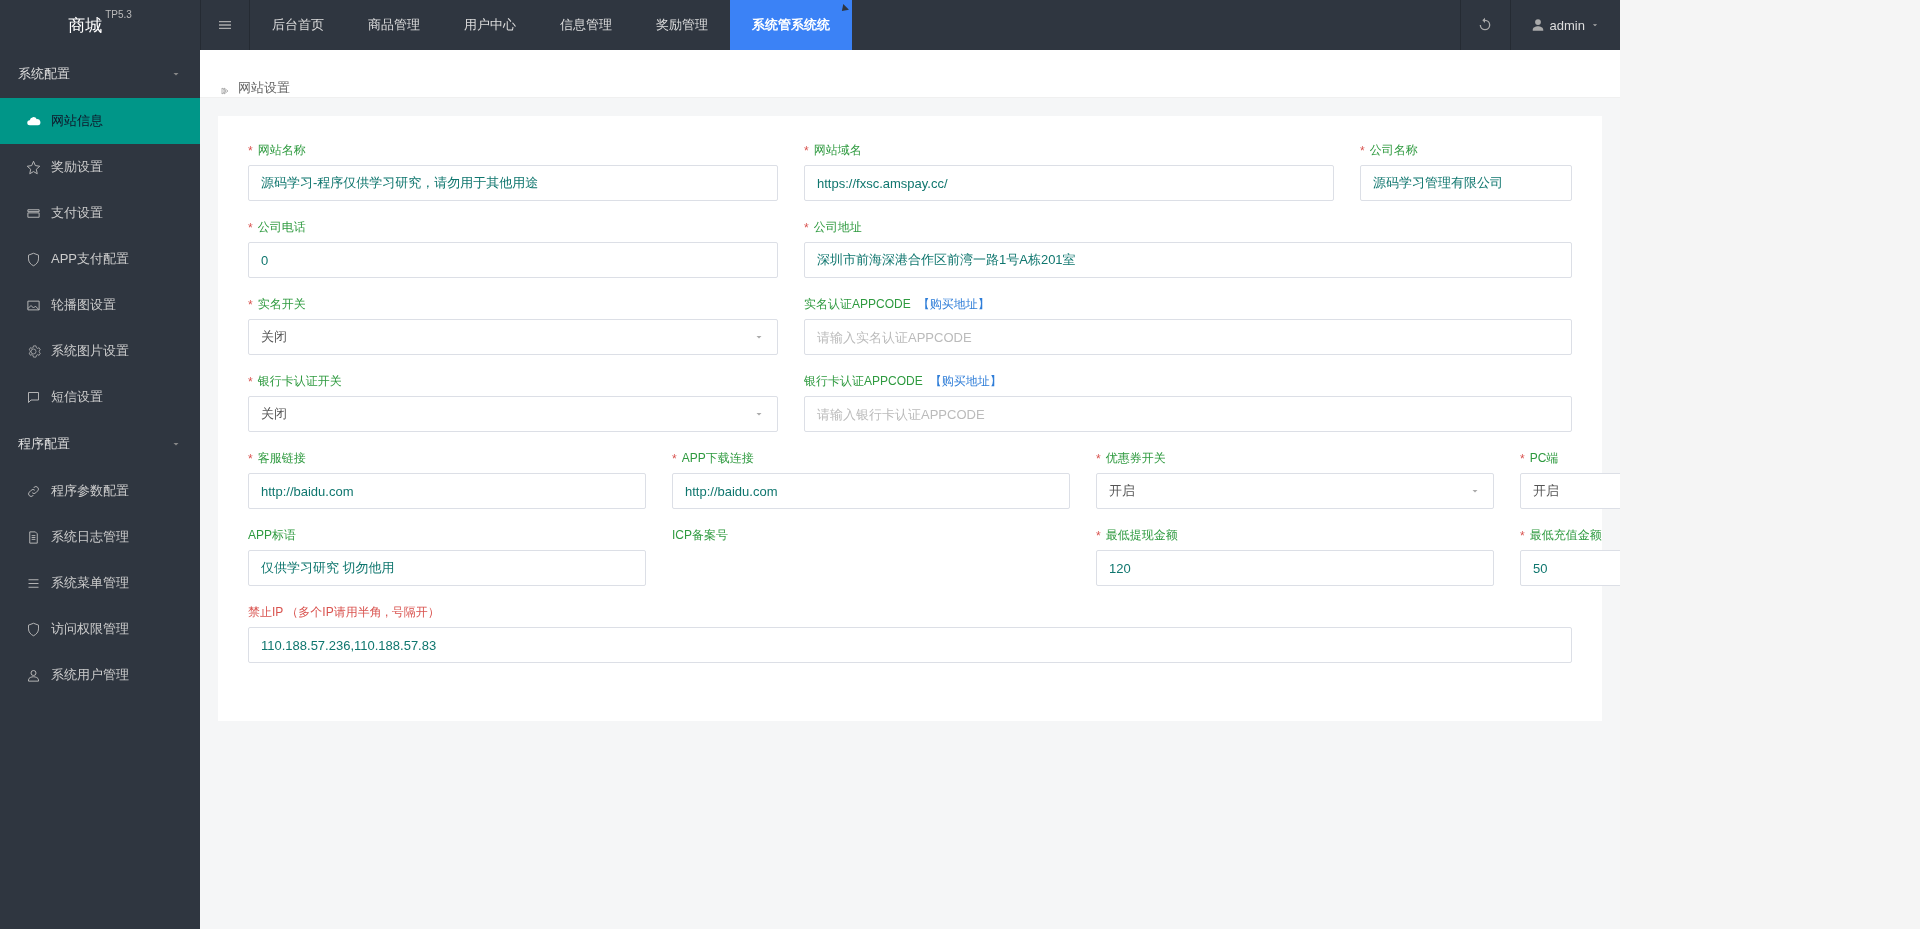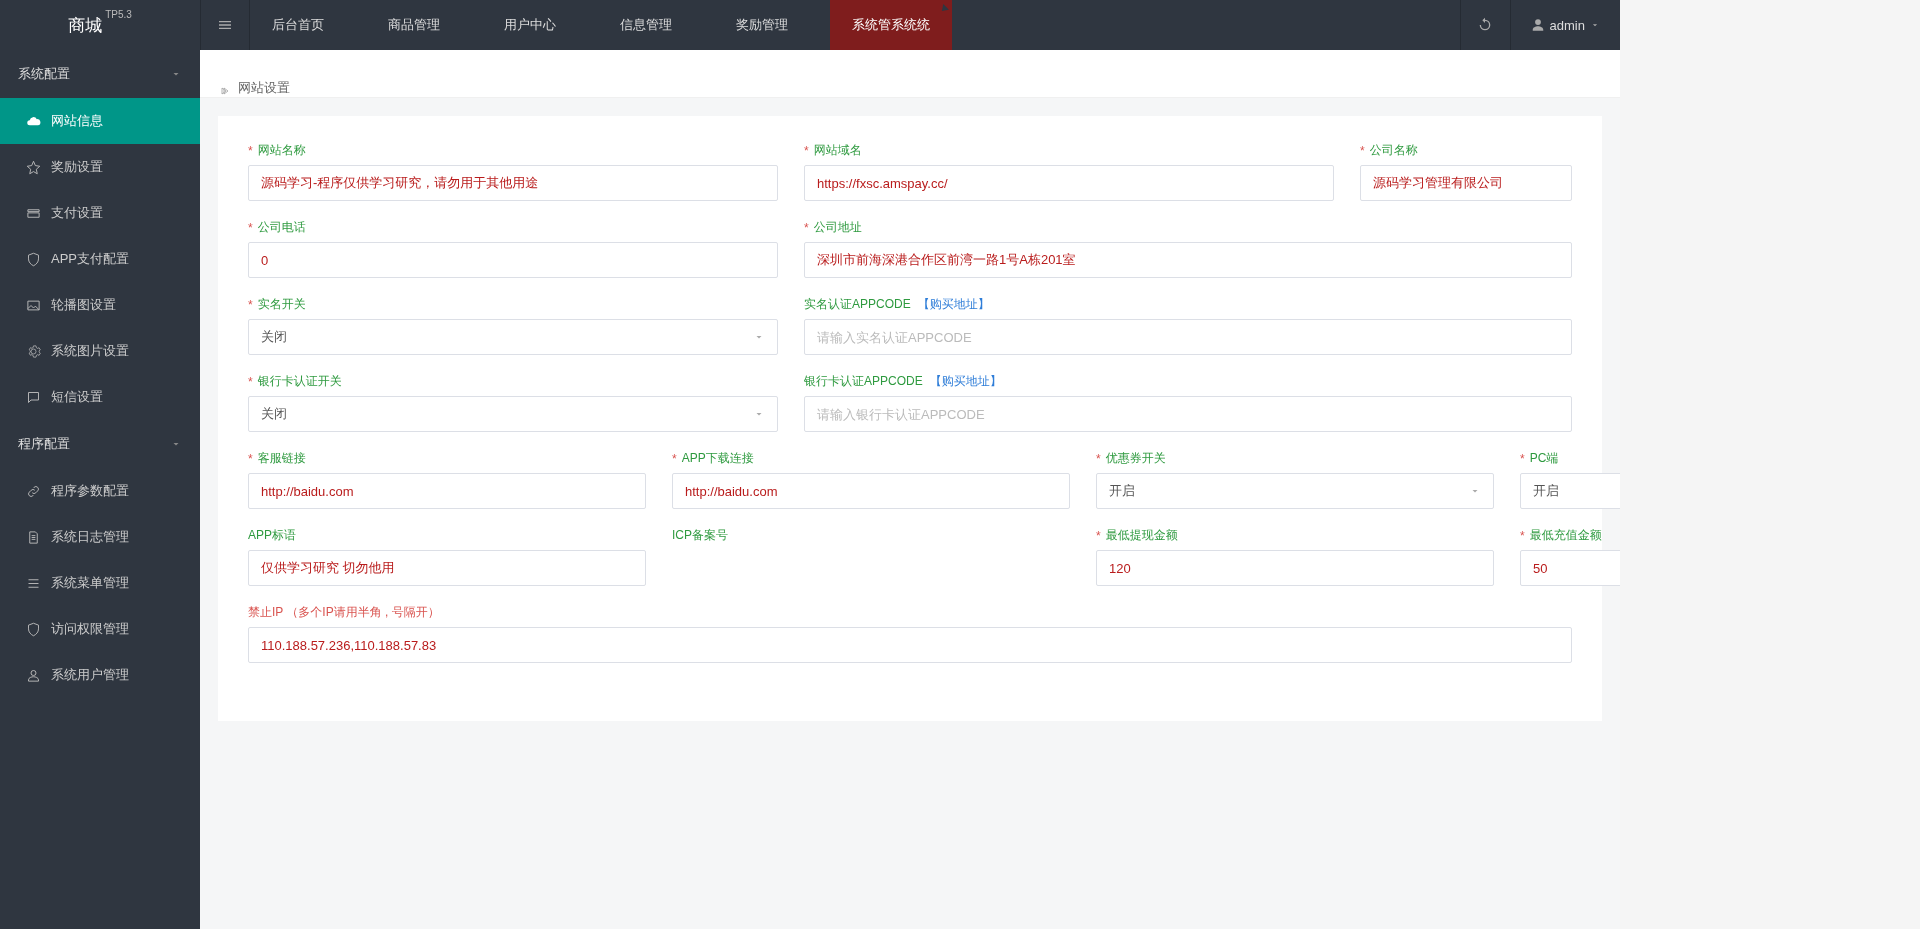--- a/index.html
+++ b/index.html
@@ -5,62 +5,62 @@
 * { box-sizing: border-box; margin: 0; padding: 0; }
 body { font-family: "Microsoft YaHei", Arial, sans-serif; font-size: 13px; color: #333; background: #f5f5f5; overflow: hidden; }
 .app { width: 1620px; height: 929px; display: flex; flex-direction: column; }
 
 
 .topbar { height: 50px; background: #2f3640; display: flex; align-items: center; color: #ddd; }
 .brand { width: 200px; text-align: center; font-size: 17px; color: #fff; position: relative; }
 .brand sup { font-size: 10px; color: #bbb; margin-left: 3px; position: relative; top: -6px; }
 .ham { width: 50px; height: 50px; display: flex; align-items: center; justify-content: center; cursor: pointer; border-left: 1px solid #252b33; border-right: 1px solid #252b33; }
 .ham svg { width: 16px; height: 16px; fill: #aaa; }
-.topnav { display: flex; height: 50px; gap: 20px; }
+.topnav { display: flex; height: 50px; }
 .topnav a { display: flex; align-items: center; padding: 0 22px; color: #ddd; font-size: 13px; cursor: pointer; position: relative; }
-.topnav a.active { background: #7f1d1d; color: #fff; }
+.topnav a.active { background: #3b82f6; color: #fff; font-weight: bold; }
 .topnav a.active::after { content: ""; position: absolute; right: 4px; top: 6px; width: 0; height: 0; border-left: 4px solid transparent; border-right: 4px solid transparent; border-top: 6px solid #2f3640; transform: rotate(45deg); }
 .topbar-right { margin-left: auto; display: flex; align-items: center; height: 50px; }
 .refresh { width: 50px; height: 50px; display: flex; align-items: center; justify-content: center; cursor: pointer; border-left: 1px solid #252b33; }
 .refresh svg { width: 16px; height: 16px; fill: #aaa; }
 .user { height: 50px; display: flex; align-items: center; padding: 0 20px; cursor: pointer; gap: 5px; border-left: 1px solid #252b33; }
 .user svg.person { width: 14px; height: 14px; fill: #aaa; }
 .user svg.caret { width: 10px; height: 10px; fill: #aaa; }
 
 
 .main { flex: 1; display: flex; min-height: 0; }
 
 
 .sidebar { width: 200px; background: #2f3640; color: #bbb; display: flex; flex-direction: column; font-size: 13px; }
 .side-cat { height: 48px; display: flex; align-items: center; padding: 0 18px; color: #ddd; cursor: pointer; justify-content: space-between; }
 .side-cat .chev { width: 12px; height: 12px; fill: #888; }
 .side-item { height: 46px; display: flex; align-items: center; padding: 0 18px 0 26px; gap: 10px; color: #ccc; cursor: pointer; }
 .side-item svg { width: 15px; height: 15px; fill: #bbb; }
-.side-item.active { background: #009688; color: #ffffff; }
+.side-item.active { background: #009688; color: #0f172a; }
 .side-item.active svg { fill: #fff; }
 
 
 .content { flex: 1; display: flex; flex-direction: column; background: #fff; min-width: 0; }
 .crumb { height: 48px; display: flex; align-items: flex-end; padding: 0 20px; gap: 6px; color: #666; border-bottom: 1px solid #f0f0f0; }
 .crumb svg { width: 12px; height: 12px; fill: #999; }
 .workspace { flex: 1; overflow: auto; background: #f5f6f7; padding: 18px; }
 .panel { background: #fff; padding: 26px 30px 40px; }
 
 
 .form-row { display: flex; gap: 26px; margin-bottom: 18px; }
 .field { display: flex; flex-direction: column; gap: 6px; }
 .field.w1 { flex: 0 0 530px; }
 .field.w2b { flex: 1; }
 .field.wq { flex: 0 0 398px; } 
 .field.full { flex: 1; }
 .label { font-size: 12px; color: #2e9a3f; display: flex; align-items: center; gap: 3px; }
 .label.red, .hint-red { color: #d9534f; }
 .req { color: #d9534f; margin-right: 2px; }
 .link-in-label { color: #2e7dd8; margin-left: 4px; cursor: pointer; }
-.input, .select { height: 36px; border: 1px solid #dcdfe6; border-radius: 2px; padding: 0 12px; font-size: 13px; color: #b91c1c; background: #fff; outline: none; }
+.input, .select { height: 36px; border: 1px solid #dcdfe6; border-radius: 2px; padding: 0 12px; font-size: 13px; color: #0f766e; background: #fff; outline: none; }
 .input::placeholder { color: #bbb; }
 .select { display: flex; align-items: center; justify-content: space-between; cursor: pointer; color: #555; }
 .select svg { width: 12px; height: 12px; fill: #aaa; }
 .wide-input { width: 100%; }
 </style>
 </head>
 <body>
 
 <div class="app">
 

